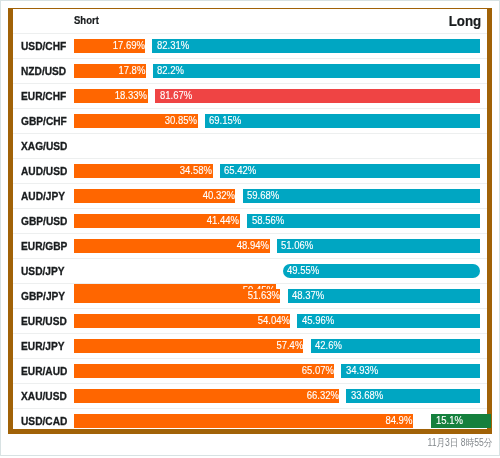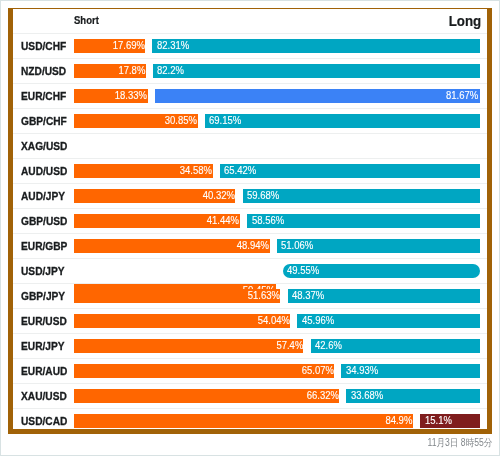--- a/index.html
+++ b/index.html
@@ -159,21 +159,21 @@
               <span>82.2%</span>
             </div>
           </div>
         </div>
         <div class="row">
           <span class="pair">EUR/CHF</span>
           <div class="bars">
             <div class="bar bar-short" style="flex: 0 0 calc(18.33% - 0.33972px); background: rgb(255, 102, 0);">
               <span>18.33%</span>
             </div>
-            <div class="bar bar-long" style="flex: 0 0 calc(81.67% - 6.86028px); background: #3b82f6; justify-content: flex-end;">
+            <div class="bar bar-long" style="flex: 0 0 calc(81.67% - 6.86028px); background: #ef4444;">
               <span>81.67%</span>
             </div>
           </div>
         </div>
         <div class="row">
           <span class="pair">GBP/CHF</span>
           <div class="bars">
             <div class="bar bar-short" style="flex: 0 0 calc(30.85% - 1.3914px); background: rgb(255, 102, 0);">
               <span>30.85%</span>
             </div>
@@ -294,21 +294,21 @@
               <span>33.68%</span>
             </div>
           </div>
         </div>
         <div class="row">
           <span class="pair">USD/CAD</span>
           <div class="bars">
             <div class="bar bar-short" style="flex: 0 0 calc(84.9% - 5.9316px); background: rgb(255, 102, 0);">
               <span>84.9%</span>
             </div>
-            <div class="bar bar-long" style="flex: 0 0 calc(15.1% - 1.2684px); background: #7f1d1d;">
+            <div class="bar bar-long" style="flex: 0 0 calc(15.1% - 1.2684px); background: #15803d; margin-left: 11px;">
               <span>15.1%</span>
             </div>
           </div>
         </div>
       </div>
   </div>
   <div id="footer">11月3日 8時55分</div>
 </div>
 
 </body></html>

